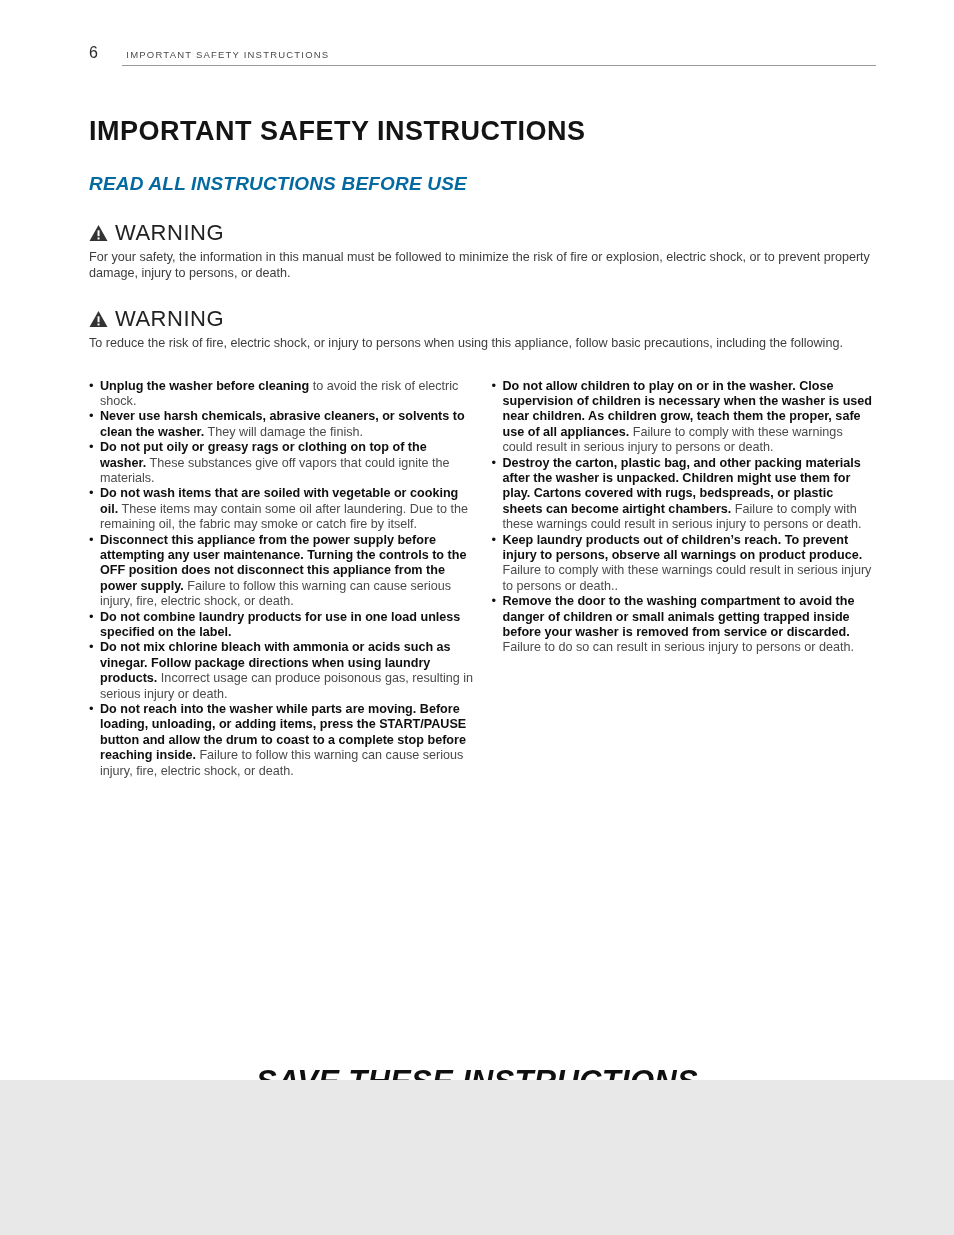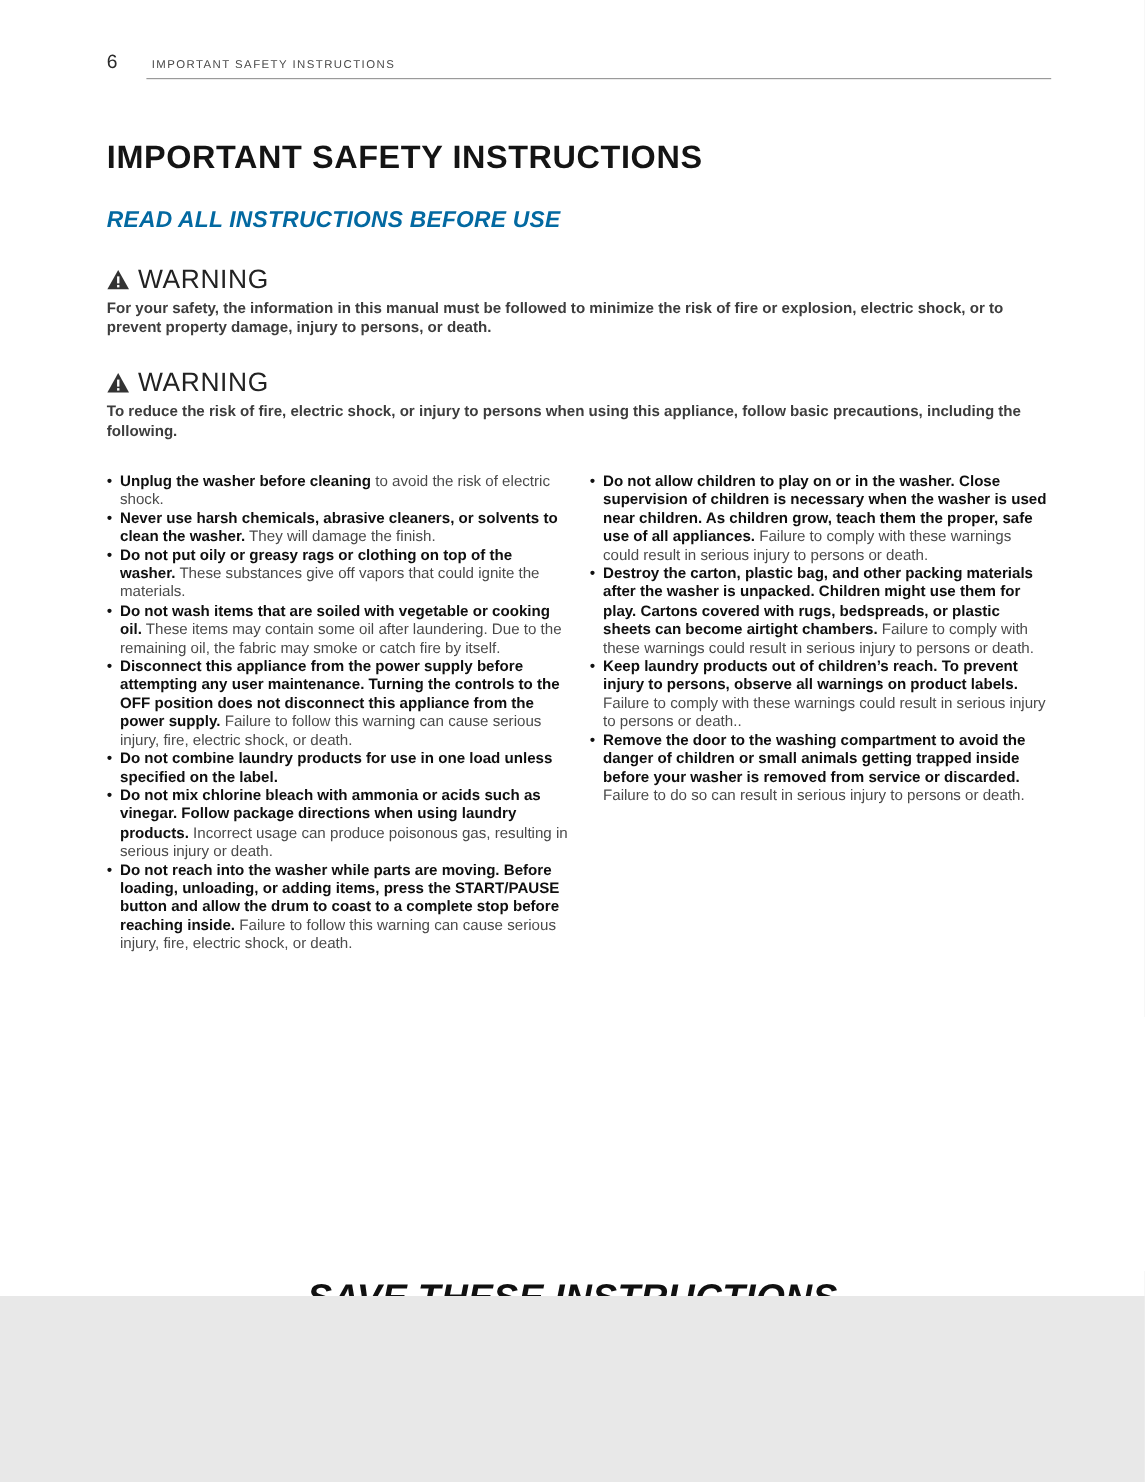--- a/index.html
+++ b/index.html
@@ -28,21 +28,21 @@
   h2.doc-subtitle{
     margin:27px 0 0 0;
     font-size:19px;line-height:22px;font-weight:700;font-style:italic;
     color:#0369a1;letter-spacing:0.2px;
   }
 
   .warning{margin-top:25px;}
   .warn-head{display:flex;align-items:center;gap:7px;}
   .warn-head .tri{width:19px;height:18px;display:inline-block;}
   .warn-head .warn-label{font-size:22px;color:#222;font-weight:400;letter-spacing:0.5px;}
-  .warning p{margin:4px 0 0 0;font-size:12.6px;line-height:15.5px;color:#3d3d3d;font-weight:bold;}
+  .warning p{margin:4px 0 0 0;font-size:12.6px;line-height:15.5px;color:#3d3d3d;}
 
   h3.section-heading{
     margin:21px 0 0 0;
     font-size:15px;font-weight:700;color:#141414;
     display:inline-block;border-bottom:2px solid #4a4a4a;
     padding:0 10px 1px 0;letter-spacing:0.1px;
   }
 
   .cols{display:flex;gap:18px;margin-top:27px;}
   .cols ul{list-style:none;margin:0;padding:0;flex:1;}
@@ -115,21 +115,21 @@
           <li><span class="b">Do not put oily or greasy rags or clothing on top of the washer.</span><span class="r"> These substances give off vapors that could ignite the materials.</span></li>
           <li><span class="b">Do not wash items that are soiled with vegetable or cooking oil.</span><span class="r"> These items may contain some oil after laundering. Due to the remaining oil, the fabric may smoke or catch fire by itself.</span></li>
           <li><span class="b">Disconnect this appliance from the power supply before attempting any user maintenance. Turning the controls to the OFF position does not disconnect this appliance from the power supply.</span><span class="r"> Failure to follow this warning can cause serious injury, fire, electric shock, or death.</span></li>
           <li><span class="b">Do not combine laundry products for use in one load unless specified on the label.</span><span class="r"></span></li>
           <li><span class="b">Do not mix chlorine bleach with ammonia or acids such as vinegar. Follow package directions when using laundry products.</span><span class="r"> Incorrect usage can produce poisonous gas, resulting in serious injury or death.</span></li>
           <li><span class="b">Do not reach into the washer while parts are moving. Before loading, unloading, or adding items, press the START/PAUSE button and allow the drum to coast to a complete stop before reaching inside.</span><span class="r"> Failure to follow this warning can cause serious injury, fire, electric shock, or death.</span></li>
         </ul>
       <ul>
           <li><span class="b">Do not allow children to play on or in the washer. Close supervision of children is necessary when the washer is used near children. As children grow, teach them the proper, safe use of all appliances.</span><span class="r"> Failure to comply with these warnings could result in serious injury to persons or death.</span></li>
           <li><span class="b">Destroy the carton, plastic bag, and other packing materials after the washer is unpacked. Children might use them for play. Cartons covered with rugs, bedspreads, or plastic sheets can become airtight chambers.</span><span class="r"> Failure to comply with these warnings could result in serious injury to persons or death.</span></li>
-          <li><span class="b">Keep laundry products out of children’s reach. To prevent injury to persons, observe all warnings on product labels.</span><span class="r"> Failure to comply with these warnings could result in serious injury to persons or death..</span></li>
+          <li><span class="b">Keep laundry products out of children’s reach. To prevent injury to persons, observe all warnings on product produce.</span><span class="r"> Failure to comply with these warnings could result in serious injury to persons or death..</span></li>
           <li><span class="b">Remove the door to the washing compartment to avoid the danger of children or small animals getting trapped inside before your washer is removed from service or discarded.</span><span class="r"> Failure to do so can result in serious injury to persons or death.</span></li>
         </ul>
     </div>
 
   </main>
 
   <div class="doc-footer">SAVE THESE INSTRUCTIONS</div>
 
 </div>
 

